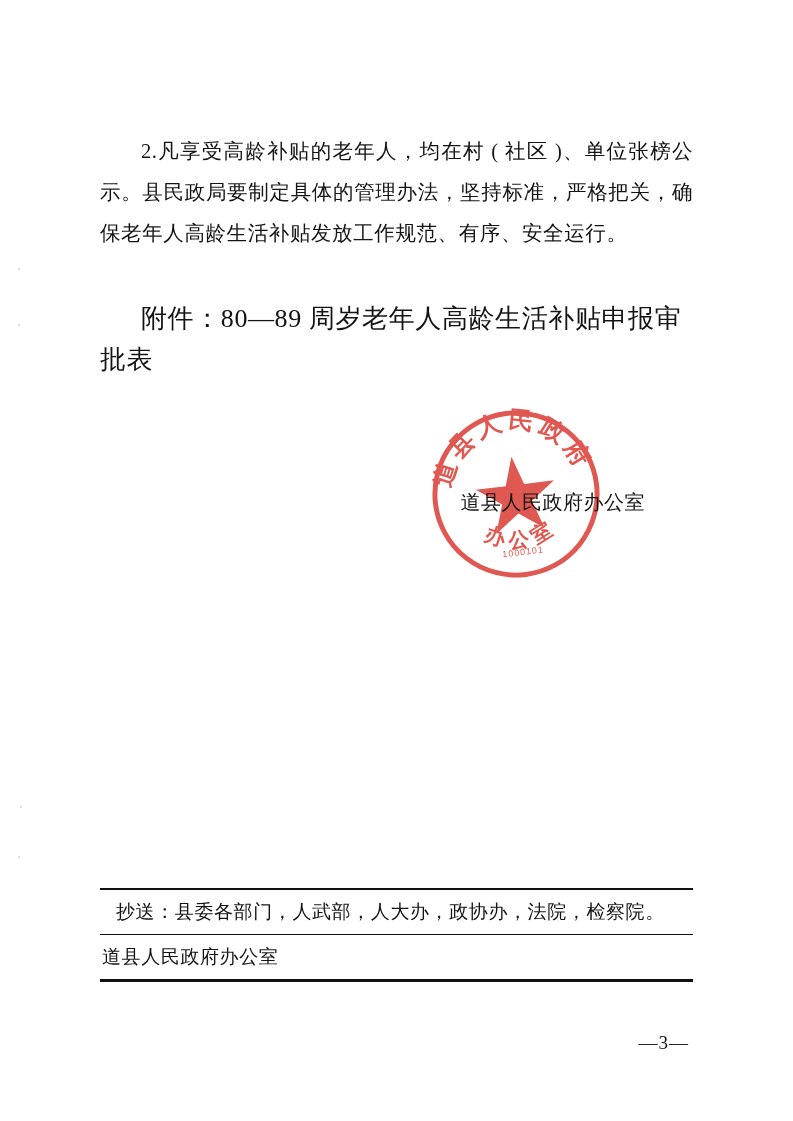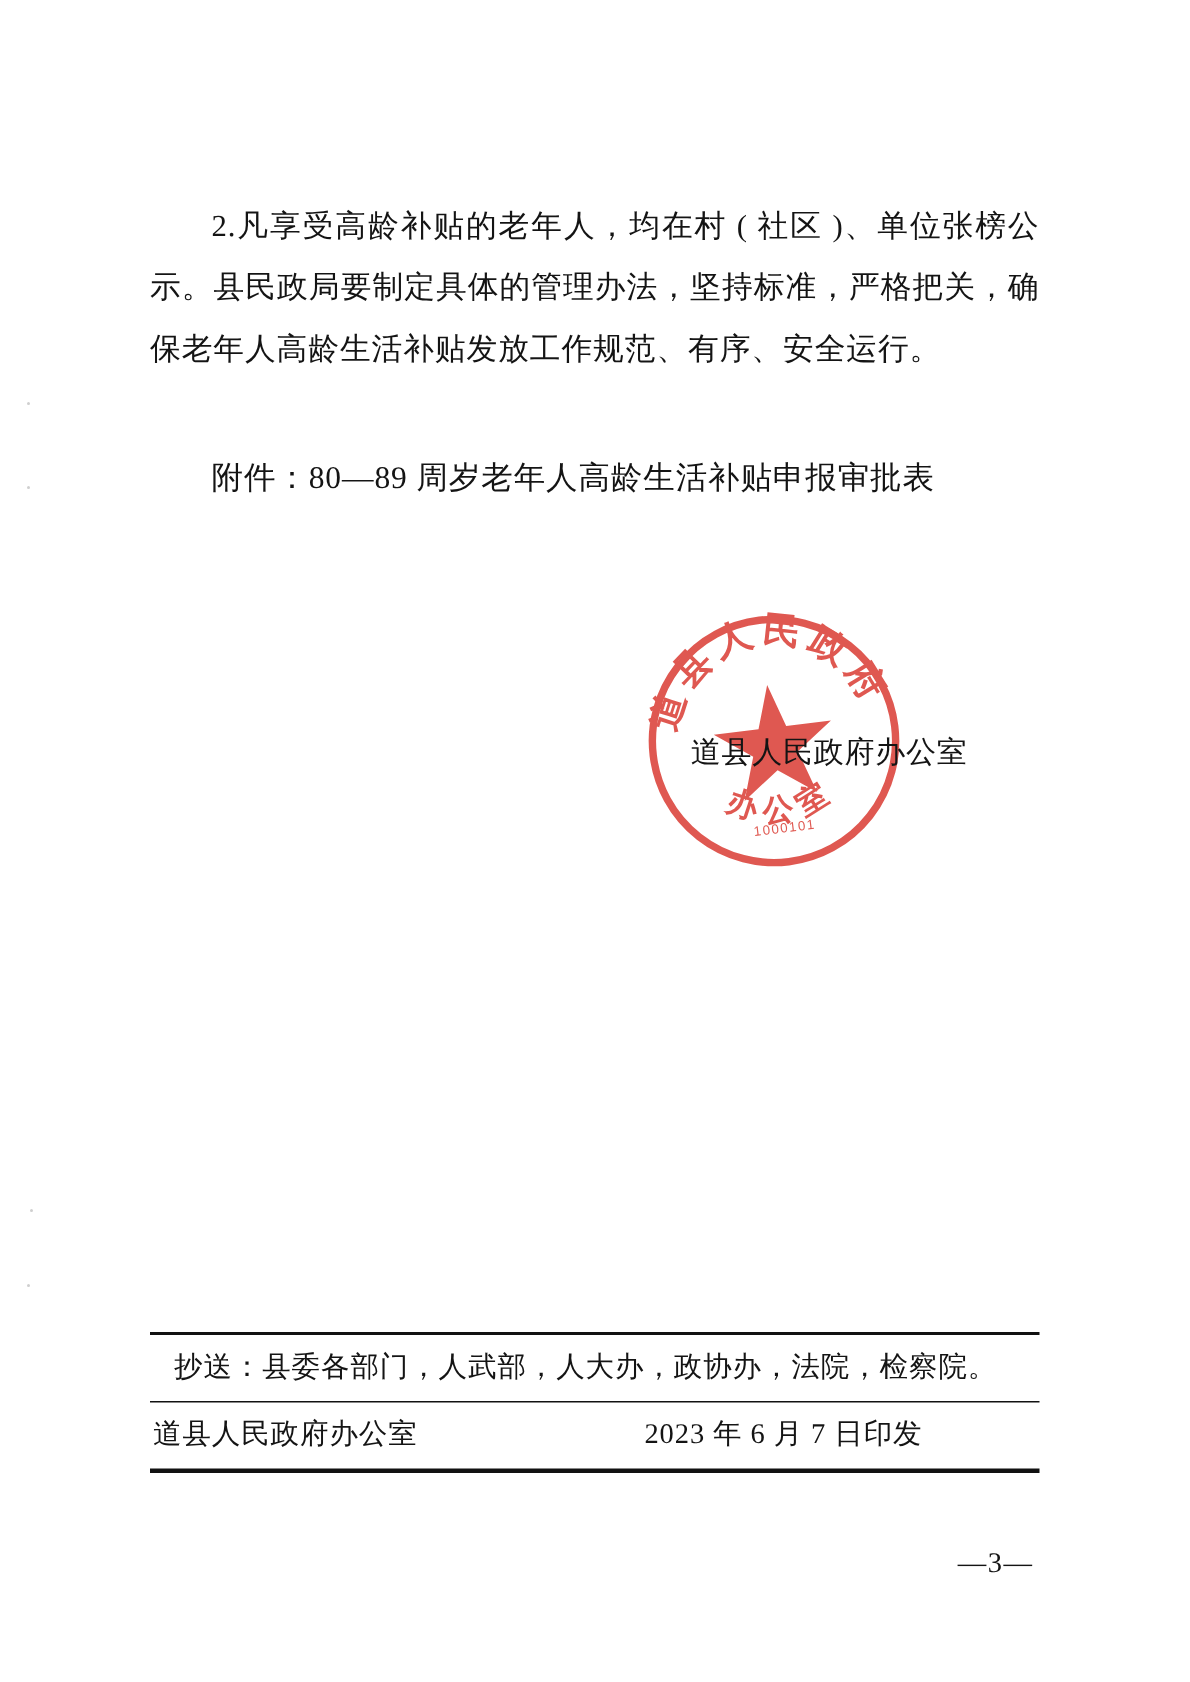--- a/index.html
+++ b/index.html
@@ -40,21 +40,21 @@
     text-justify: inter-ideograph;
     letter-spacing: 0.6px;
     color: #141414;
   }
   .para.indent {
     text-indent: 41px;
   }
 
   .attachment {
     margin-top: 44px;
-    font-size: 21px;
+    font-size: 26px;
     line-height: 41px;
     text-indent: 41px;
     letter-spacing: 0.6px;
     color: #141414;
   }
 
   
   .sign-block {
     position: absolute;
     top: 482px;
@@ -183,20 +183,19 @@
   <div class="sign-block">
     <div class="sign-line">道县人民政府办公室</div>
   </div>
 
   <div class="footer">
     <div class="rule-thick"></div>
     <div class="footer-row cc">抄送：县委各部门，人武部，人大办，政协办，法院，检察院。</div>
     <div class="rule-thin"></div>
     <div class="footer-row issue">
       <span>道县人民政府办公室</span>
-      <span class="issue-right">2023 年 6 月 7 日印发</span>
     </div>
     <div class="rule-thick"></div>
   </div>
 
   <div class="page-number">—3—</div>
 
 </div>
 
 </body></html>

